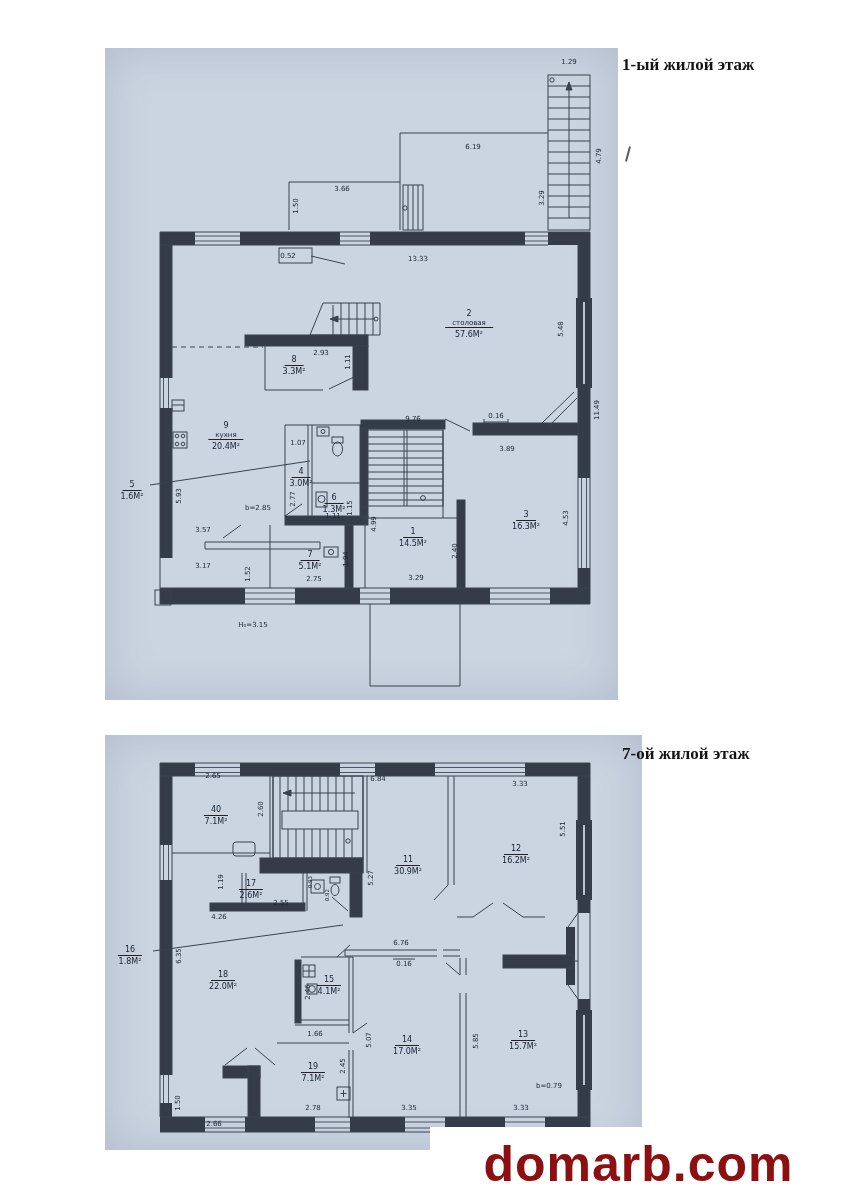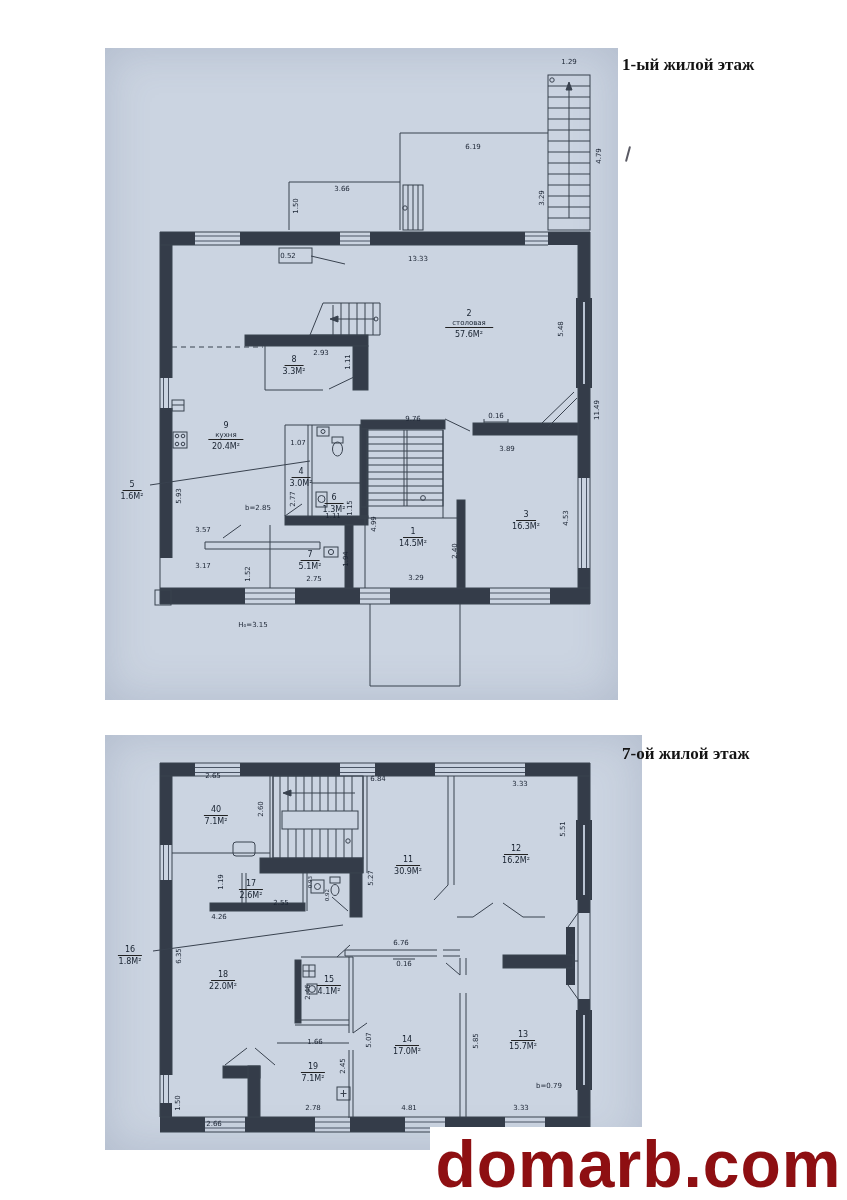--- a/index.html
+++ b/index.html
@@ -21,21 +21,21 @@
   .rm-area{font-size:8px;padding-top:1px;}
   .floor-title{position:absolute;font-family:"Liberation Serif",serif;
        font-weight:bold;font-size:17px;color:#141414;white-space:nowrap;}
   #title1{left:622px;top:55px;}
   #title2{left:622px;top:744px;}
   .pen-mark{position:absolute;left:627px;top:146px;width:2px;height:16px;
        background:#5a5a64;transform:rotate(15deg);border-radius:2px;}
   .watermark{position:absolute;left:430px;top:1127px;width:417px;height:73px;
        background:#ffffff;display:flex;align-items:center;justify-content:center;}
   .watermark span{font-family:"Liberation Sans",sans-serif;font-weight:bold;
-       font-size:66px;color:#8e0f12;letter-spacing:1px;}
+       font-size:50px;color:#8e0f12;letter-spacing:1px;}
 </style>
 </head>
 <body>
 
 <div class="panel" id="panel1">
   <svg width="513" height="652" viewBox="0 0 513 652">
 
     <g fill="#343c49" stroke="none">
       <rect x="55" y="184" width="35" height="13"></rect>
         <rect x="135" y="184" width="100" height="13"></rect>
@@ -314,28 +314,28 @@
   <span class="dim" style="left:415px;top:49px">3.33</span>
   <span class="dim v" style="left:458px;top:94px">5.51</span>
   <span class="dim v" style="left:116px;top:147px">1.19</span>
   <span class="dim" style="left:176px;top:168px">2.55</span>
   <span class="dim" style="left:114px;top:182px">4.26</span>
   <span class="dim v tiny" style="left:205px;top:147px">0.93</span>
   <span class="dim v tiny" style="left:222px;top:160px">0.92</span>
   <span class="dim v" style="left:266px;top:143px">5.27</span>
   <span class="dim v" style="left:74px;top:221px">6.35</span>
   <span class="dim v" style="left:203px;top:257px">2.46</span>
-  <span class="dim" style="left:210px;top:307px">1.66</span>
+  <span class="dim" style="left:210px;top:299px">1.66</span>
   <span class="dim" style="left:296px;top:208px">6.76</span>
   <span class="dim" style="left:299px;top:229px">0.16</span>
   <span class="dim v" style="left:264px;top:305px">5.07</span>
   <span class="dim v" style="left:371px;top:306px">5.85</span>
   <span class="dim v" style="left:238px;top:331px">2.45</span>
   <span class="dim" style="left:208px;top:373px">2.78</span>
-  <span class="dim" style="left:304px;top:373px">4.81</span>
+  <span class="dim" style="left:304px;top:373px">3.35</span>
   <span class="dim" style="left:416px;top:373px">3.33</span>
   <span class="dim" style="left:444px;top:351px">b=0.79</span>
   <span class="dim v" style="left:73px;top:368px">1.50</span>
   <span class="dim" style="left:109px;top:389px">2.66</span>
 
   <div class="room-label" style="left:303px;top:112px">
     <div class="rm-top"><div class="rm-num">11</div></div>
     <div class="rm-area">30.9М²</div>
   </div>
   <div class="room-label" style="left:411px;top:101px">

